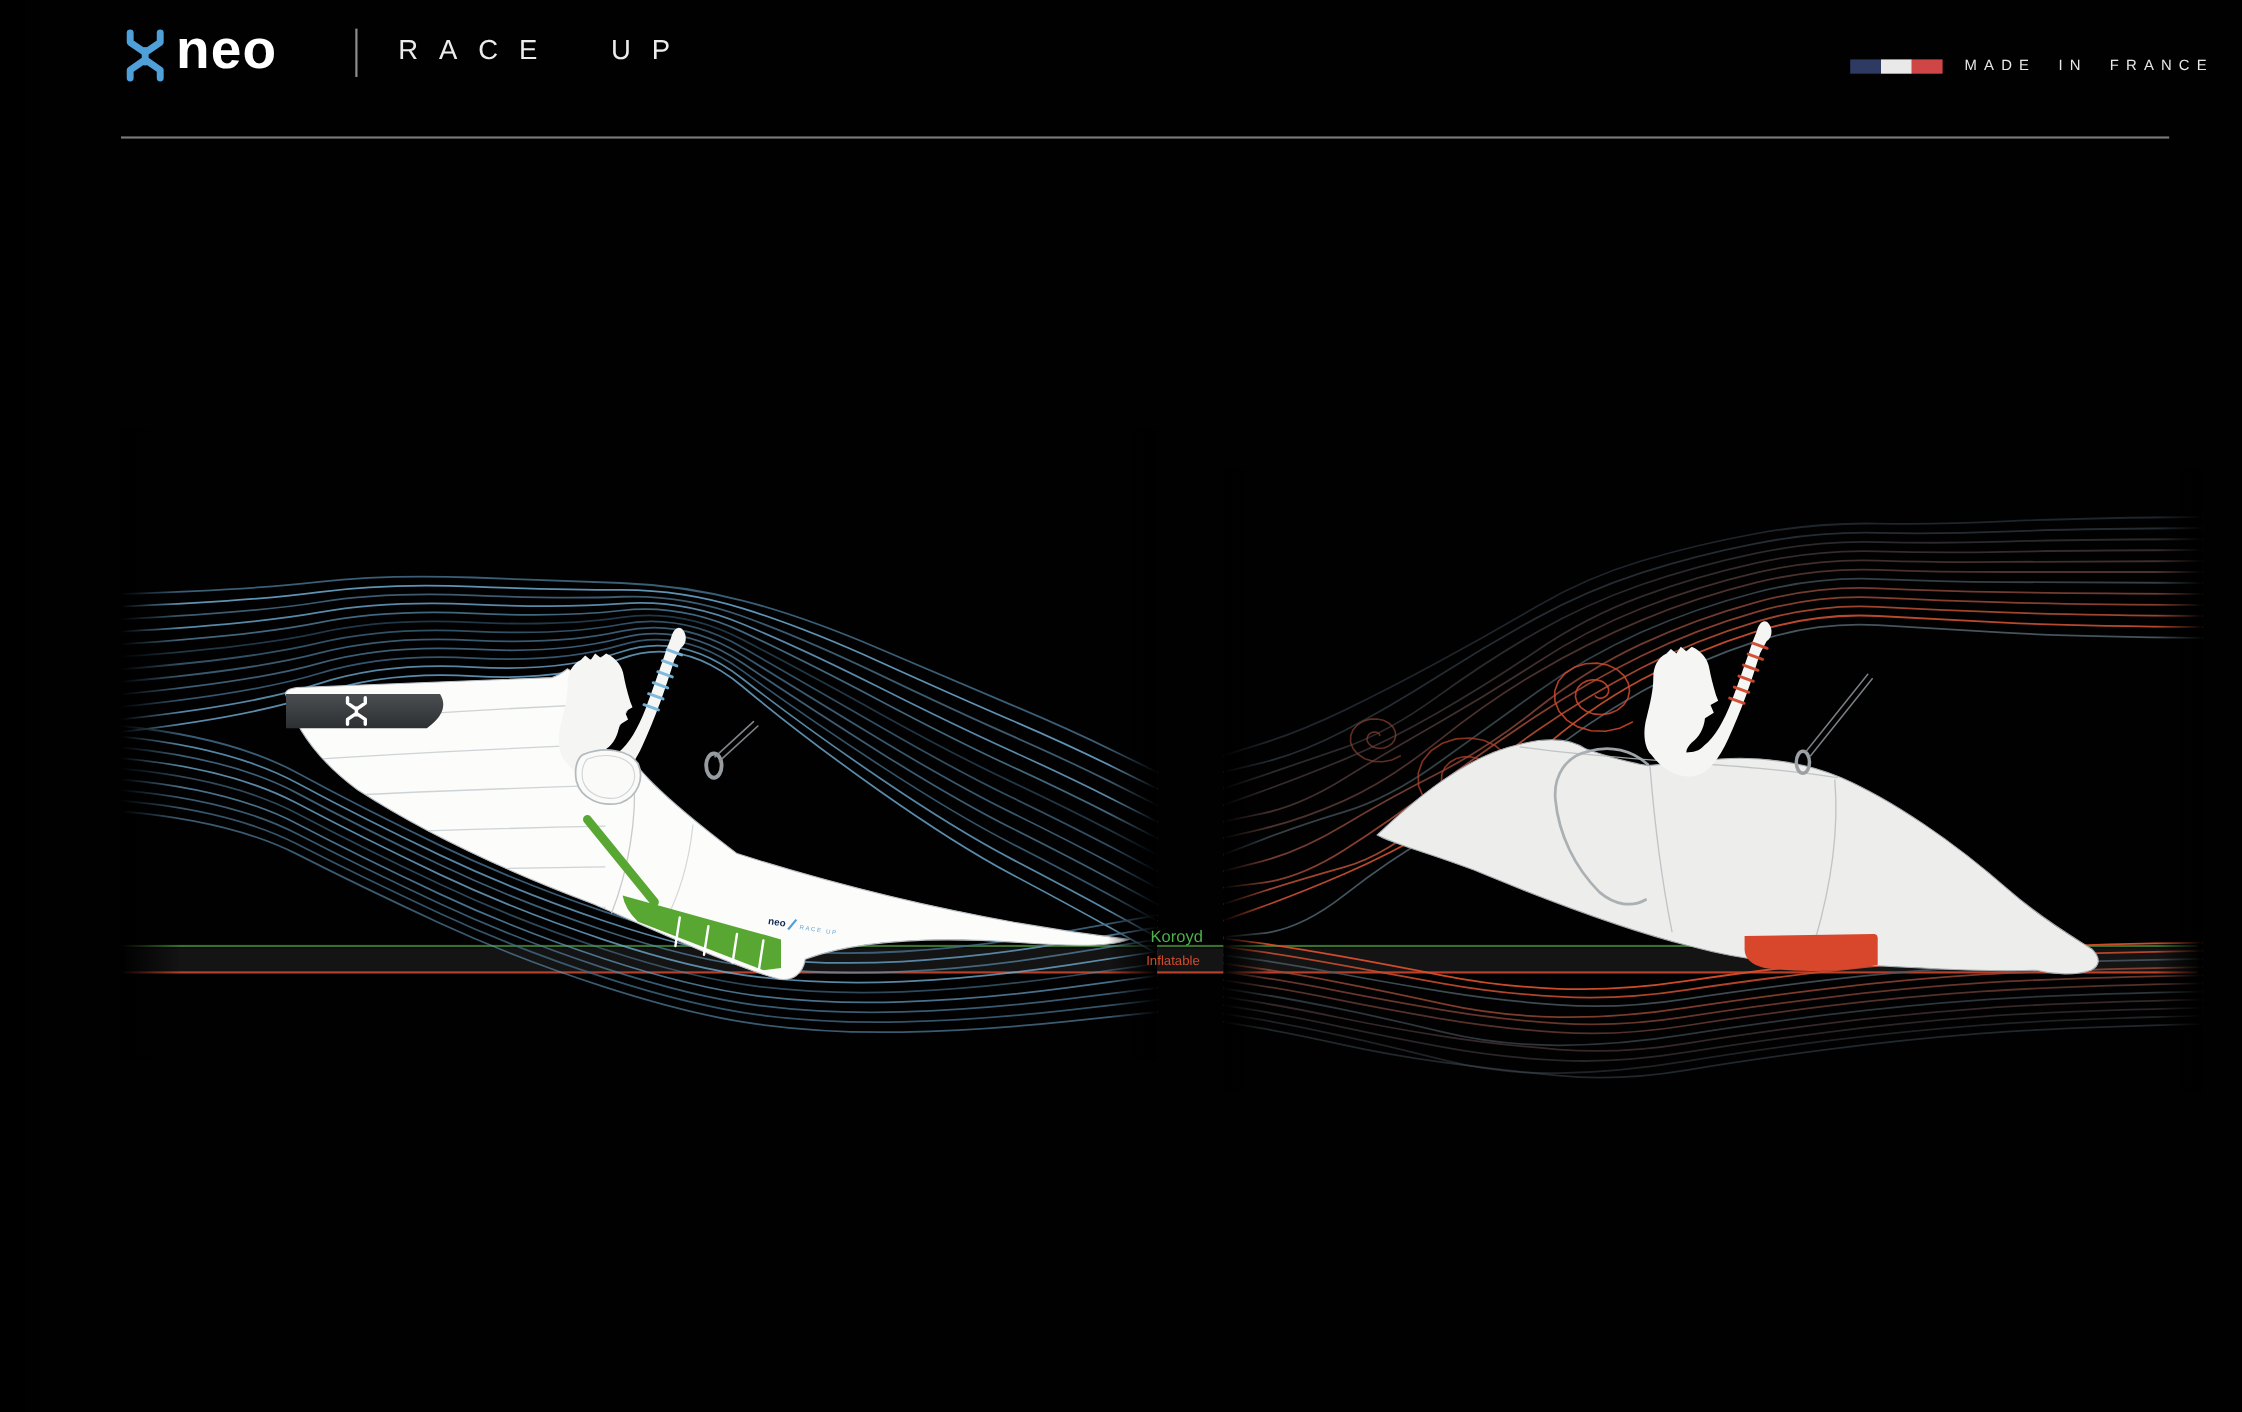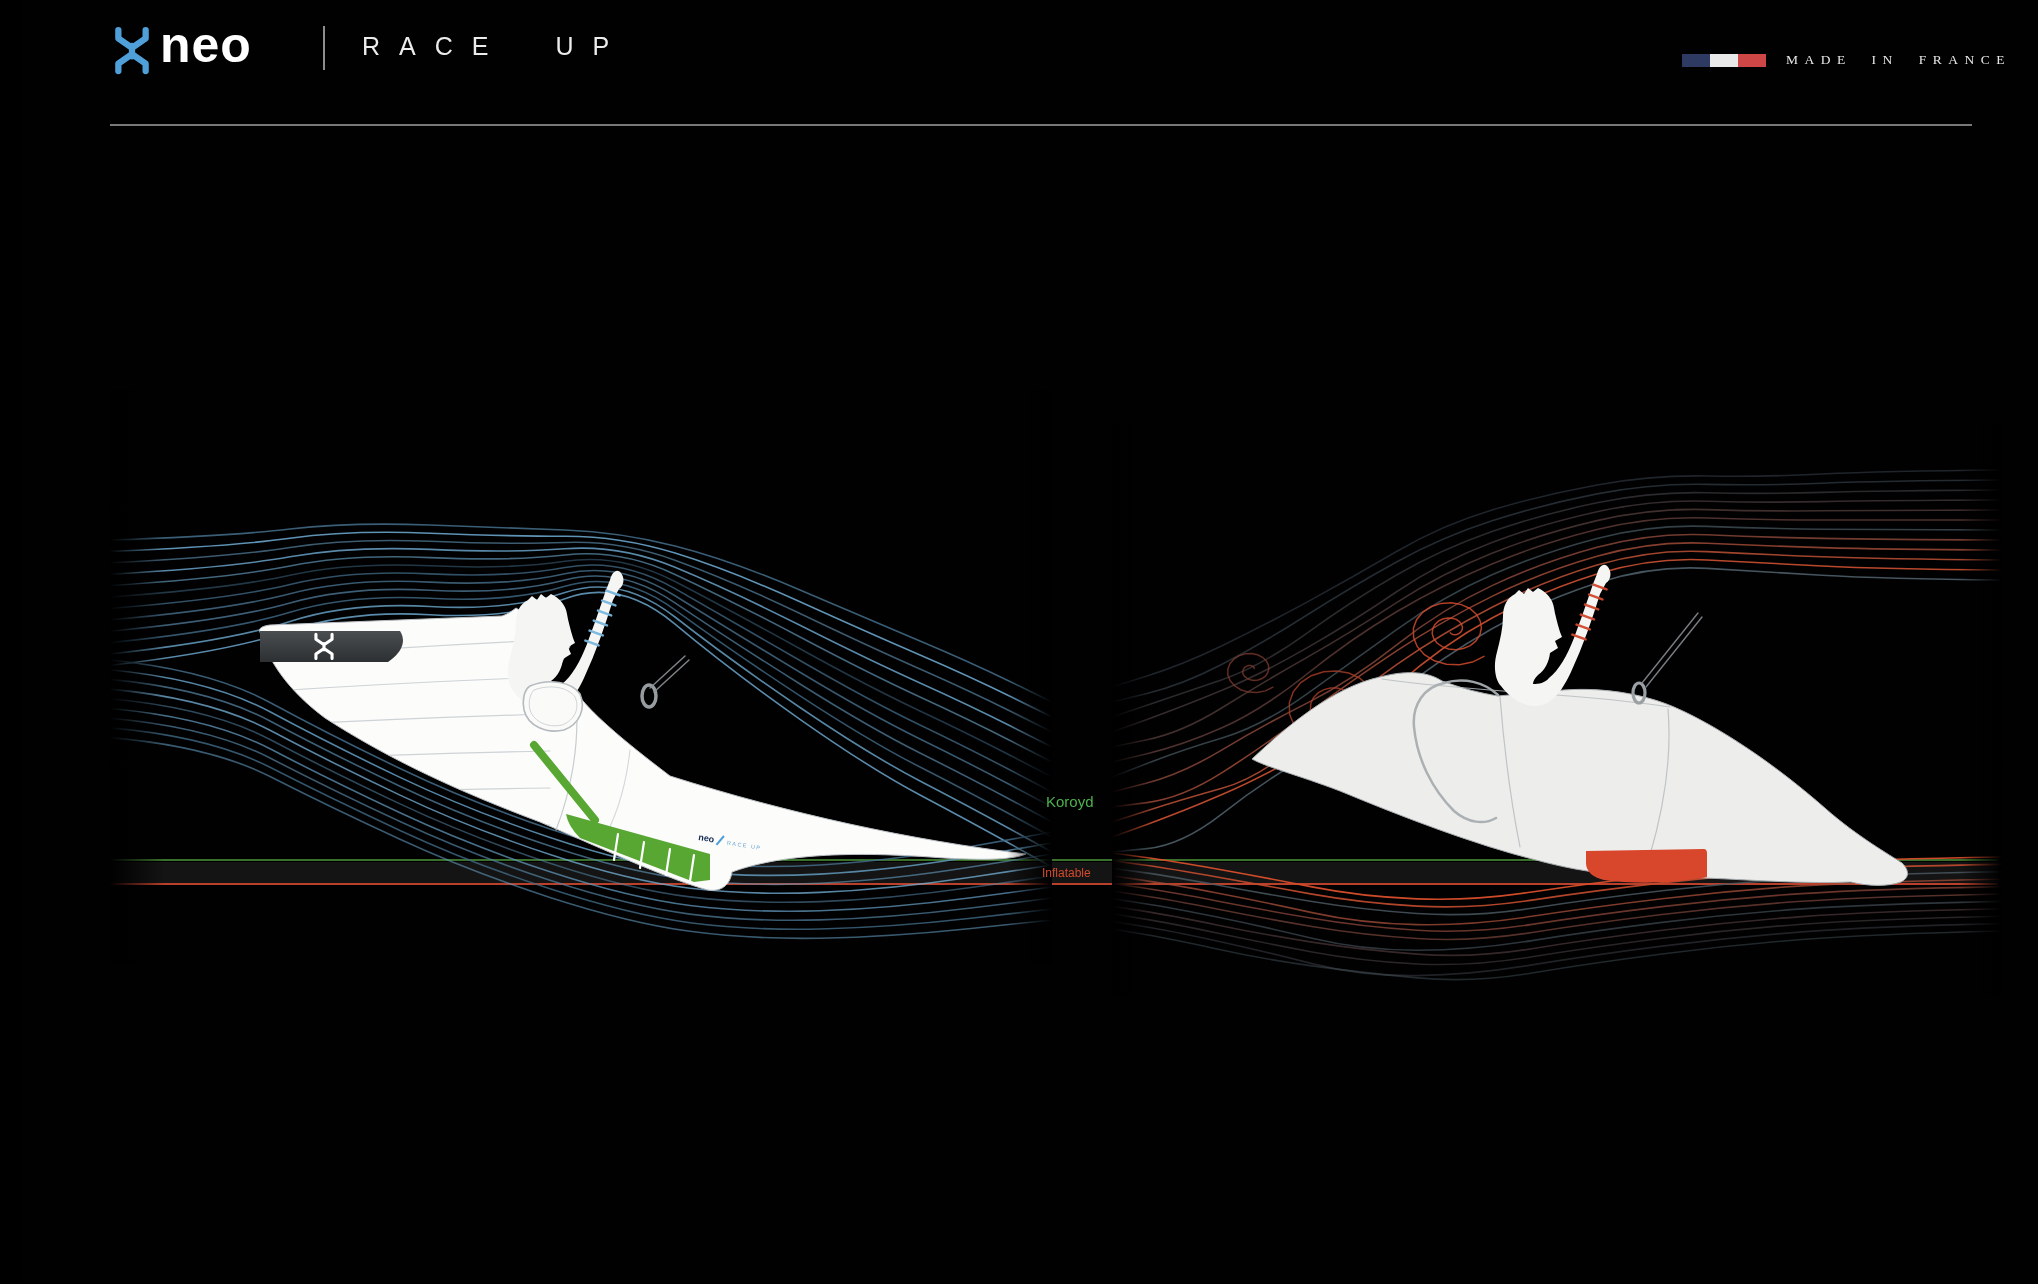--- a/index.html
+++ b/index.html
@@ -10,30 +10,30 @@
   #header{position:absolute;left:0;top:0;width:100%;height:126px;}
   #brand-icon{position:absolute;left:86px;top:22px;}
   #brand-name{position:absolute;left:138px;top:16px;font-size:50px;font-weight:800;
               letter-spacing:1px;color:#ffffff;}
   #brand-divider{position:absolute;left:301px;top:26px;width:2px;height:44px;background:#8d8d8d;}
   #series-title{position:absolute;left:340px;top:32px;font-size:25px;font-weight:400;
                 color:#ececec;letter-spacing:19px;word-spacing:22px;white-space:nowrap;}
   #flag{position:absolute;left:1660px;top:54px;width:84px;height:13px;display:flex;}
   #flag span{flex:1 1 0;}
   #made-in{position:absolute;left:1764px;top:52px;font-size:13.5px;color:#e8e8e8;
-           letter-spacing:6.5px;word-spacing:10px;white-space:nowrap;font-family:Liberation Serif, serif;}
+           letter-spacing:6.5px;word-spacing:10px;white-space:nowrap;}
   #header-rule{position:absolute;left:88px;top:124px;width:1862px;height:2px;background:#787878;}
 
   
   #ground-strip{position:absolute;left:88px;top:862px;width:1888px;height:21px;background:#141414;}
   #koroyd-line{position:absolute;left:88px;top:859px;width:1888px;height:2px;opacity:.9;}
   #inflatable-line{position:absolute;left:88px;top:883px;width:1888px;height:2px;opacity:.95;}
   #svg-left{position:absolute;left:88px;top:390px;width:942px;height:575px;}
   #svg-right{position:absolute;left:1090px;top:425px;width:890px;height:570px;}
-  #koroyd-label{position:absolute;left:1024px;top:793px;font-size:15px;font-weight:400;}
+  #koroyd-label{position:absolute;left:1024px;top:843px;font-size:15px;font-weight:400;}
   #inflatable-label{position:absolute;left:1020px;top:866px;font-size:12px;font-weight:400;}
 </style>
 </head>
 <body>
 
 <div id="page">
 
   <div id="header">
     <svg id="brand-icon" width="48" height="56" viewBox="0 0 48 56">
         <g transform="translate(24,28) scale(1.05)">

